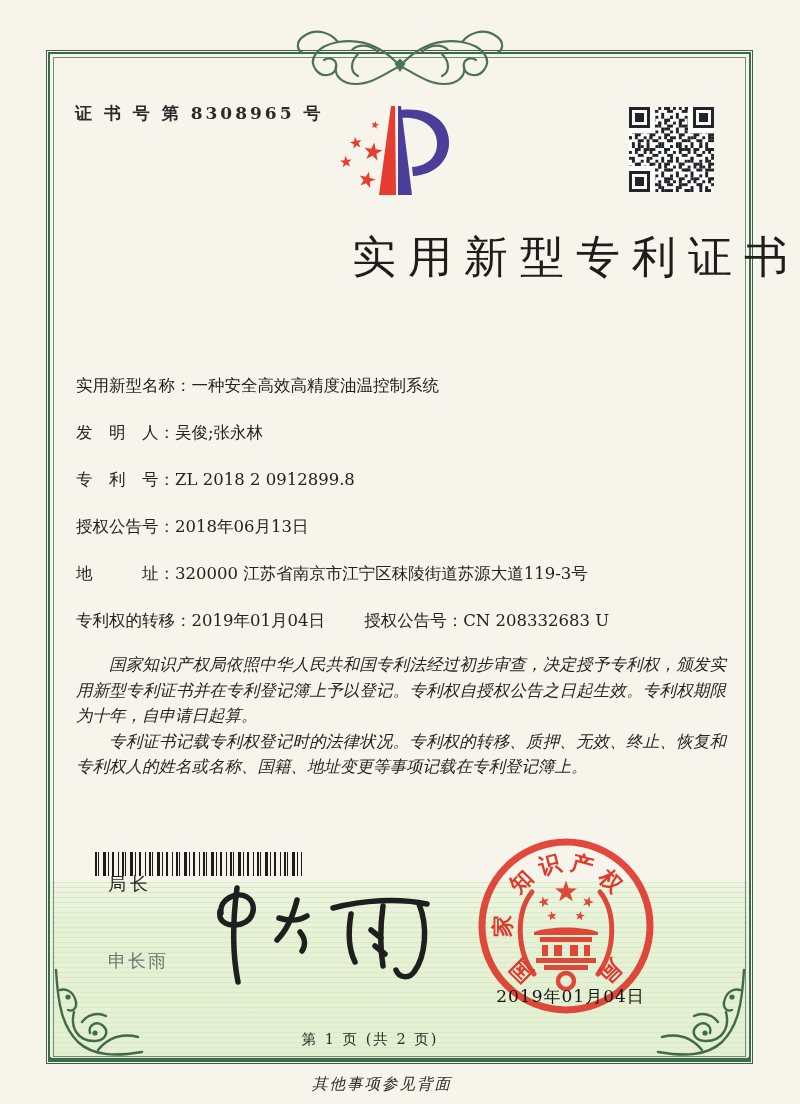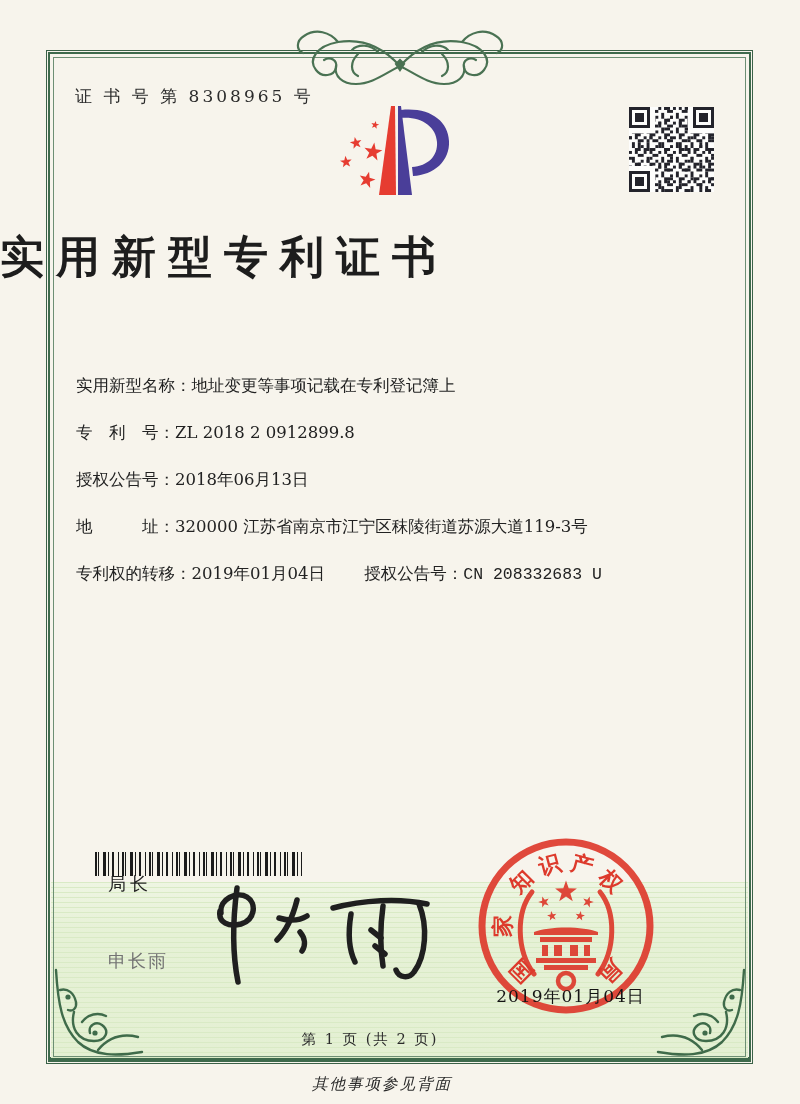--- a/index.html
+++ b/index.html
@@ -9,31 +9,31 @@
   .frame{position:absolute;left:46px;top:50px;width:705px;height:1012px;border:1px solid #3a6147;}
   .frame-mid{position:absolute;inset:1px;border:2px solid #3e6a4c;border-bottom-width:5px;}
   .frame-inner{position:absolute;inset:6px;border:1px solid #6d8f74;}
   
   .band{position:absolute;left:4px;right:4px;bottom:5px;height:176px;
         background-image:repeating-linear-gradient(180deg,#d9eac5 0 1px,rgba(0,0,0,0) 1px 5px),
                          linear-gradient(180deg,#eef5e2 0,#e6f1d6 30%,#e4f0d3 100%);}
   .band-fade{position:absolute;left:4px;right:4px;bottom:173px;height:14px;
         background:linear-gradient(180deg,#f7f4ec 0,rgba(247,244,236,0) 100%);}
   
-  .cert-no{position:absolute;left:75px;top:85px;font-size:17px;letter-spacing:3px;color:#2b2b2b;}
+  .cert-no{position:absolute;left:75px;top:102px;font-size:17px;letter-spacing:3px;color:#2b2b2b;font-weight:bold;}
   .logo{position:absolute;left:330px;top:103px;width:130px;height:100px;}
   .qr{position:absolute;left:629px;top:107px;width:85px;height:85px;}
-  .title{position:absolute;left:0;right:0;top:228px;text-align:left;font-size:44px;font-weight:bold;
+  .title{position:absolute;left:0;right:0;top:228px;text-align:right;font-size:44px;font-weight:normal;
          letter-spacing:12px;color:#1d1d1d;}
   
   .fields{position:absolute;left:76px;top:327px;width:650px;font-size:16.5px;}
   .frow{height:22px;margin-bottom:25px;white-space:nowrap;}
   .flabel{display:inline-block;color:#222;margin-top:48px;}
   .fvalue{color:#222;}
-  .fpair2{margin-left:34px;font-family:Liberation Mono, monospace;}
+  .fpair2{margin-left:34px;}
   
   .body-text{position:absolute;left:76px;top:652px;width:650px;font-size:16.5px;line-height:25.5px;
              font-style:italic;color:#242424;text-align:justify;}
   .body-text p{margin:0;text-indent:2em;}
   
   .barcode{position:absolute;left:95px;top:852px;width:207px;height:24px;
      background:repeating-linear-gradient(90deg,#1b1b1b 0 2px,#f6f3ea 2px 3px,#1b1b1b 3px 4px,#f6f3ea 4px 8px,
        #1b1b1b 8px 11px,#f6f3ea 11px 13px,#1b1b1b 13px 14px,#f6f3ea 14px 17px,#1b1b1b 17px 19px,
        #f6f3ea 19px 23px,#1b1b1b 23px 24px,#f6f3ea 24px 27px);}
   .sig-title{position:absolute;left:108px;top:872px;font-size:18px;letter-spacing:4px;
@@ -154,37 +154,44 @@
         <rect x="24" y="2" width="3" height="3"></rect>
       <path d="M0,22 h7 v7 h-7 Z M1,23 v5 h5 v-5 Z"></path>
         <rect x="2" y="24" width="3" height="3"></rect>
     </g>
   </svg>
 
   <div class="title">实用新型专利证书</div>
 
   <div class="fields">
     <div class="frow">
-      <span class="flabel">实用新型名称：</span><span class="fvalue">地址变更等事项记载在专利登记簿上</span>
+      <span class="flabel">实用新型名称：</span><span class="fvalue">一种安全高效高精度油温控制系统</span>
+    </div>
+    <div class="frow">
+      <span class="flabel">发　明　人：</span><span class="fvalue">吴俊;张永林</span>
     </div>
     <div class="frow">
       <span class="flabel">专　利　号：</span><span class="fvalue">ZL 2018 2 0912899.8</span>
     </div>
     <div class="frow">
       <span class="flabel">授权公告号：</span><span class="fvalue">2018年06月13日</span>
     </div>
     <div class="frow">
       <span class="flabel">地　　　址：</span><span class="fvalue">320000 江苏省南京市江宁区秣陵街道苏源大道119-3号</span>
     </div>
     <div class="frow">
       <span class="flabel">专利权的转移：</span><span class="fvalue">2019年01月04日</span>
       <span class="fpair2"><span class="flabel">授权公告号：</span><span class="fvalue">CN 208332683 U</span></span>
     </div>
   </div>
 
+  <div class="body-text">
+    <p>国家知识产权局依照中华人民共和国专利法经过初步审查，决定授予专利权，颁发实用新型专利证书并在专利登记簿上予以登记。专利权自授权公告之日起生效。专利权期限为十年，自申请日起算。</p>
+    <p>专利证书记载专利权登记时的法律状况。专利权的转移、质押、无效、终止、恢复和专利权人的姓名或名称、国籍、地址变更等事项记载在专利登记簿上。</p>
+  </div>
 
   <div class="barcode"></div>
 
   <div class="sig-title">局长</div>
   <div class="sig-name">申长雨</div>
 
   <svg class="signature" viewBox="0 0 255 112">
     <g fill="none" stroke="#1f1f1f" stroke-width="5.5" stroke-linecap="round" stroke-linejoin="round">
       <path d="M36,33 C34,19 52,11 62,17 C72,23 70,40 56,44 C44,47 33,43 35,31"></path>
       <path d="M52,8 C48,38 47,72 53,102"></path>

